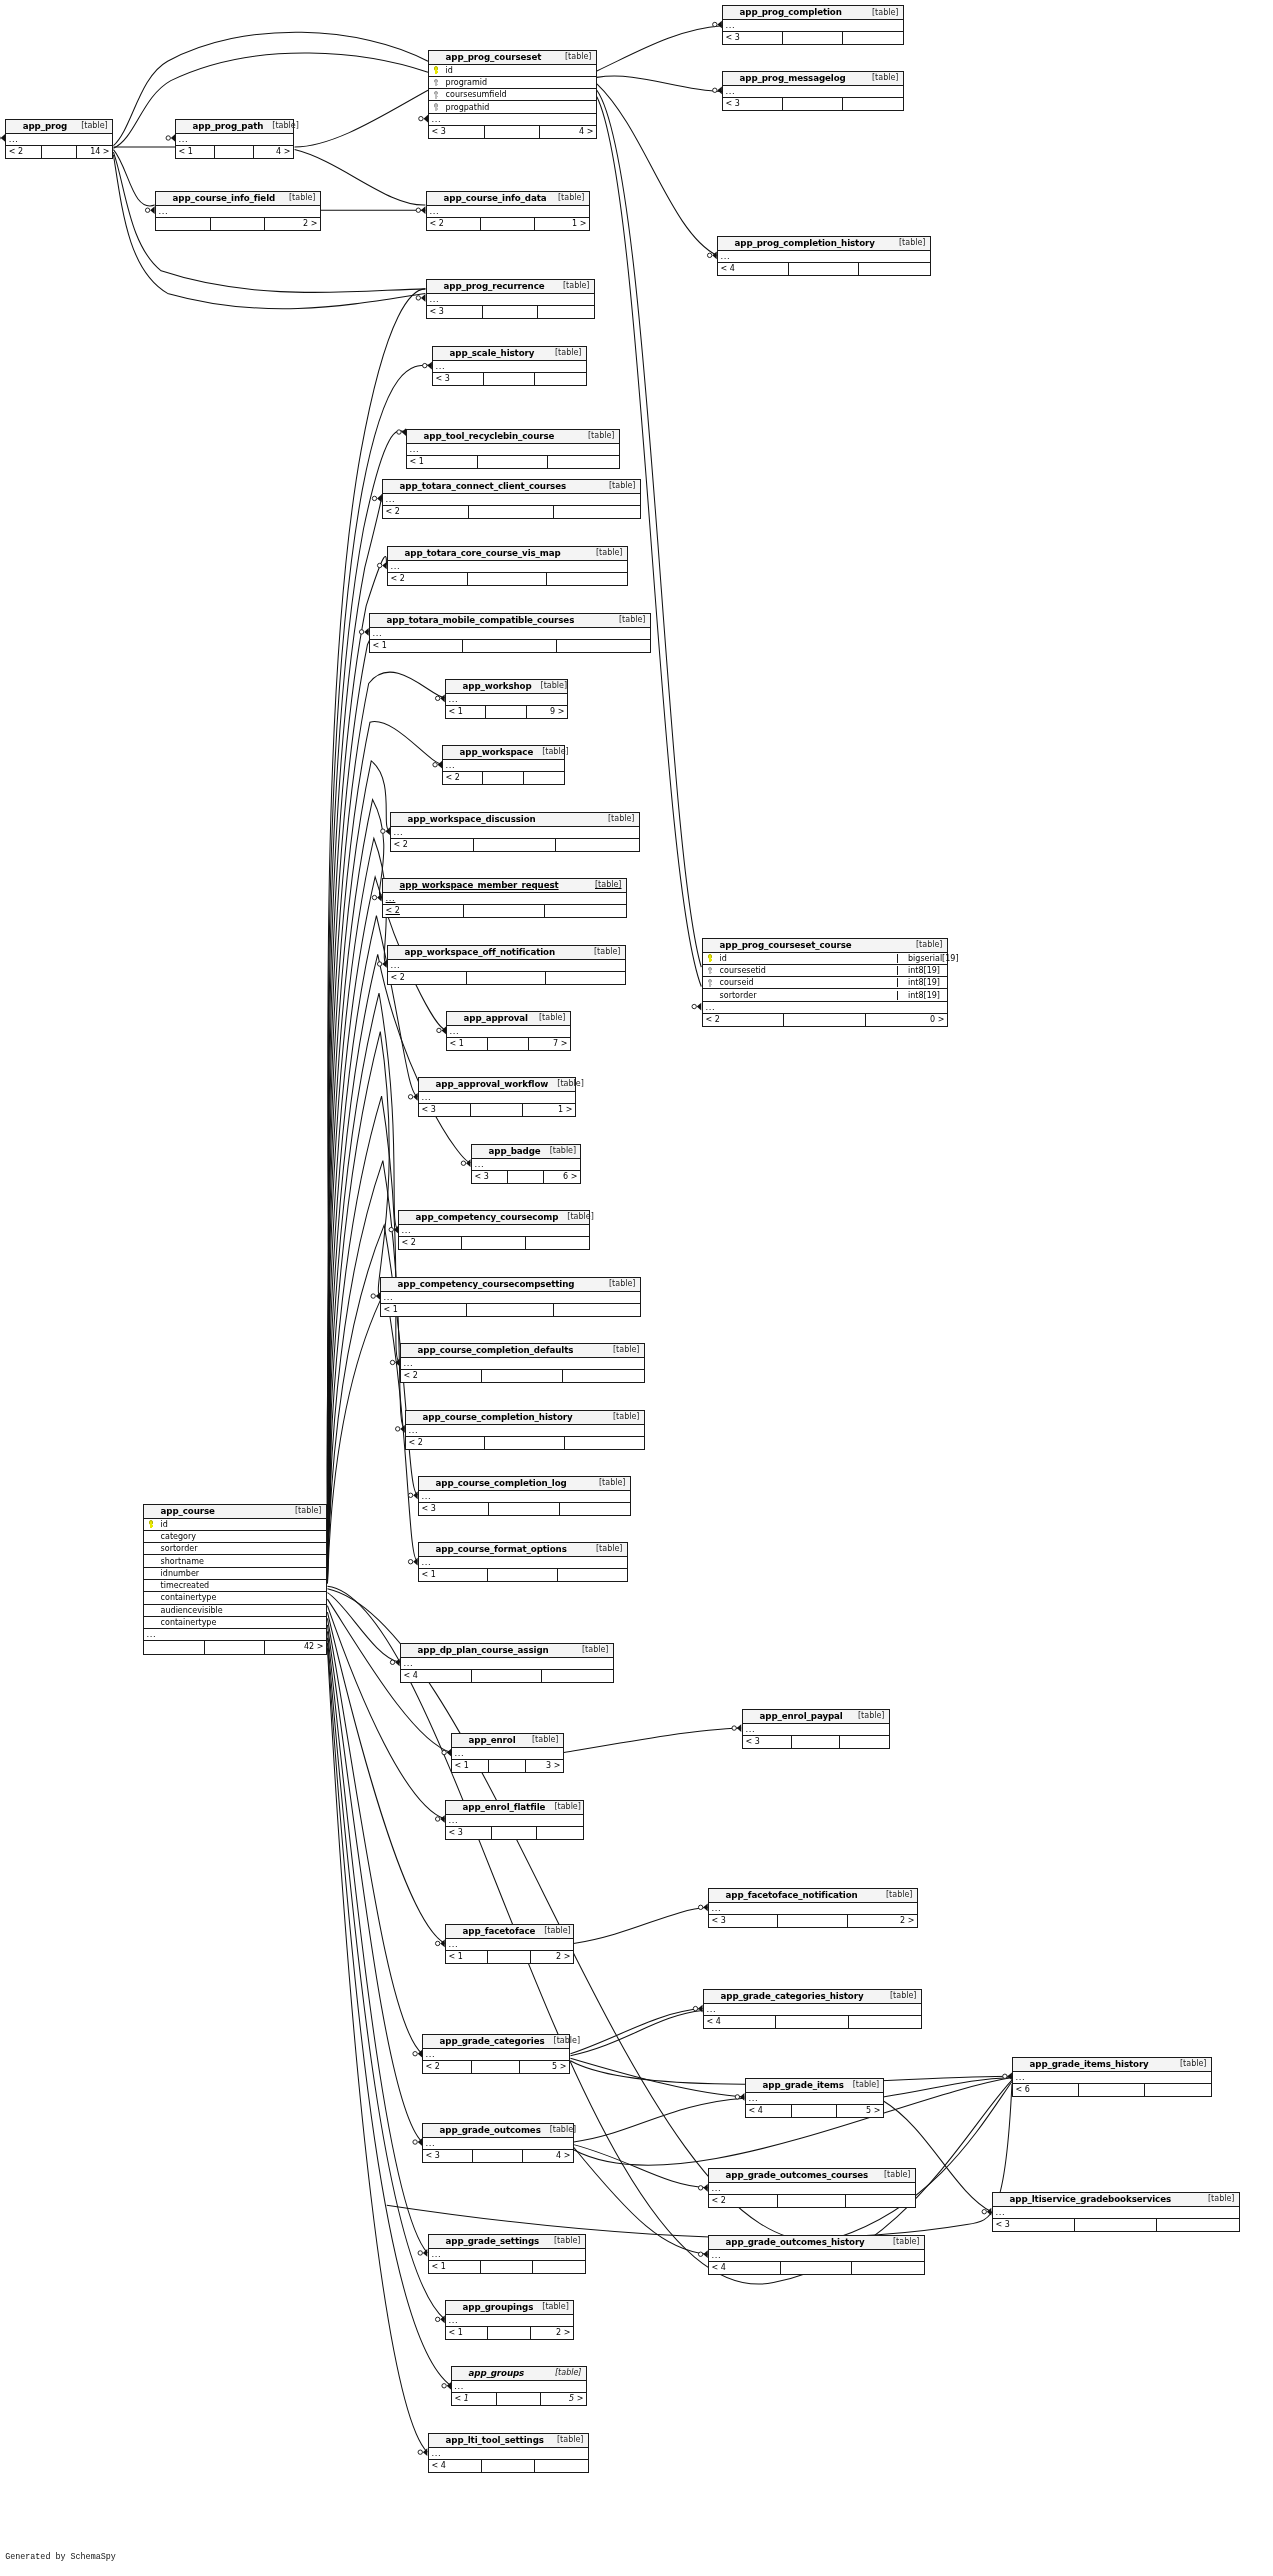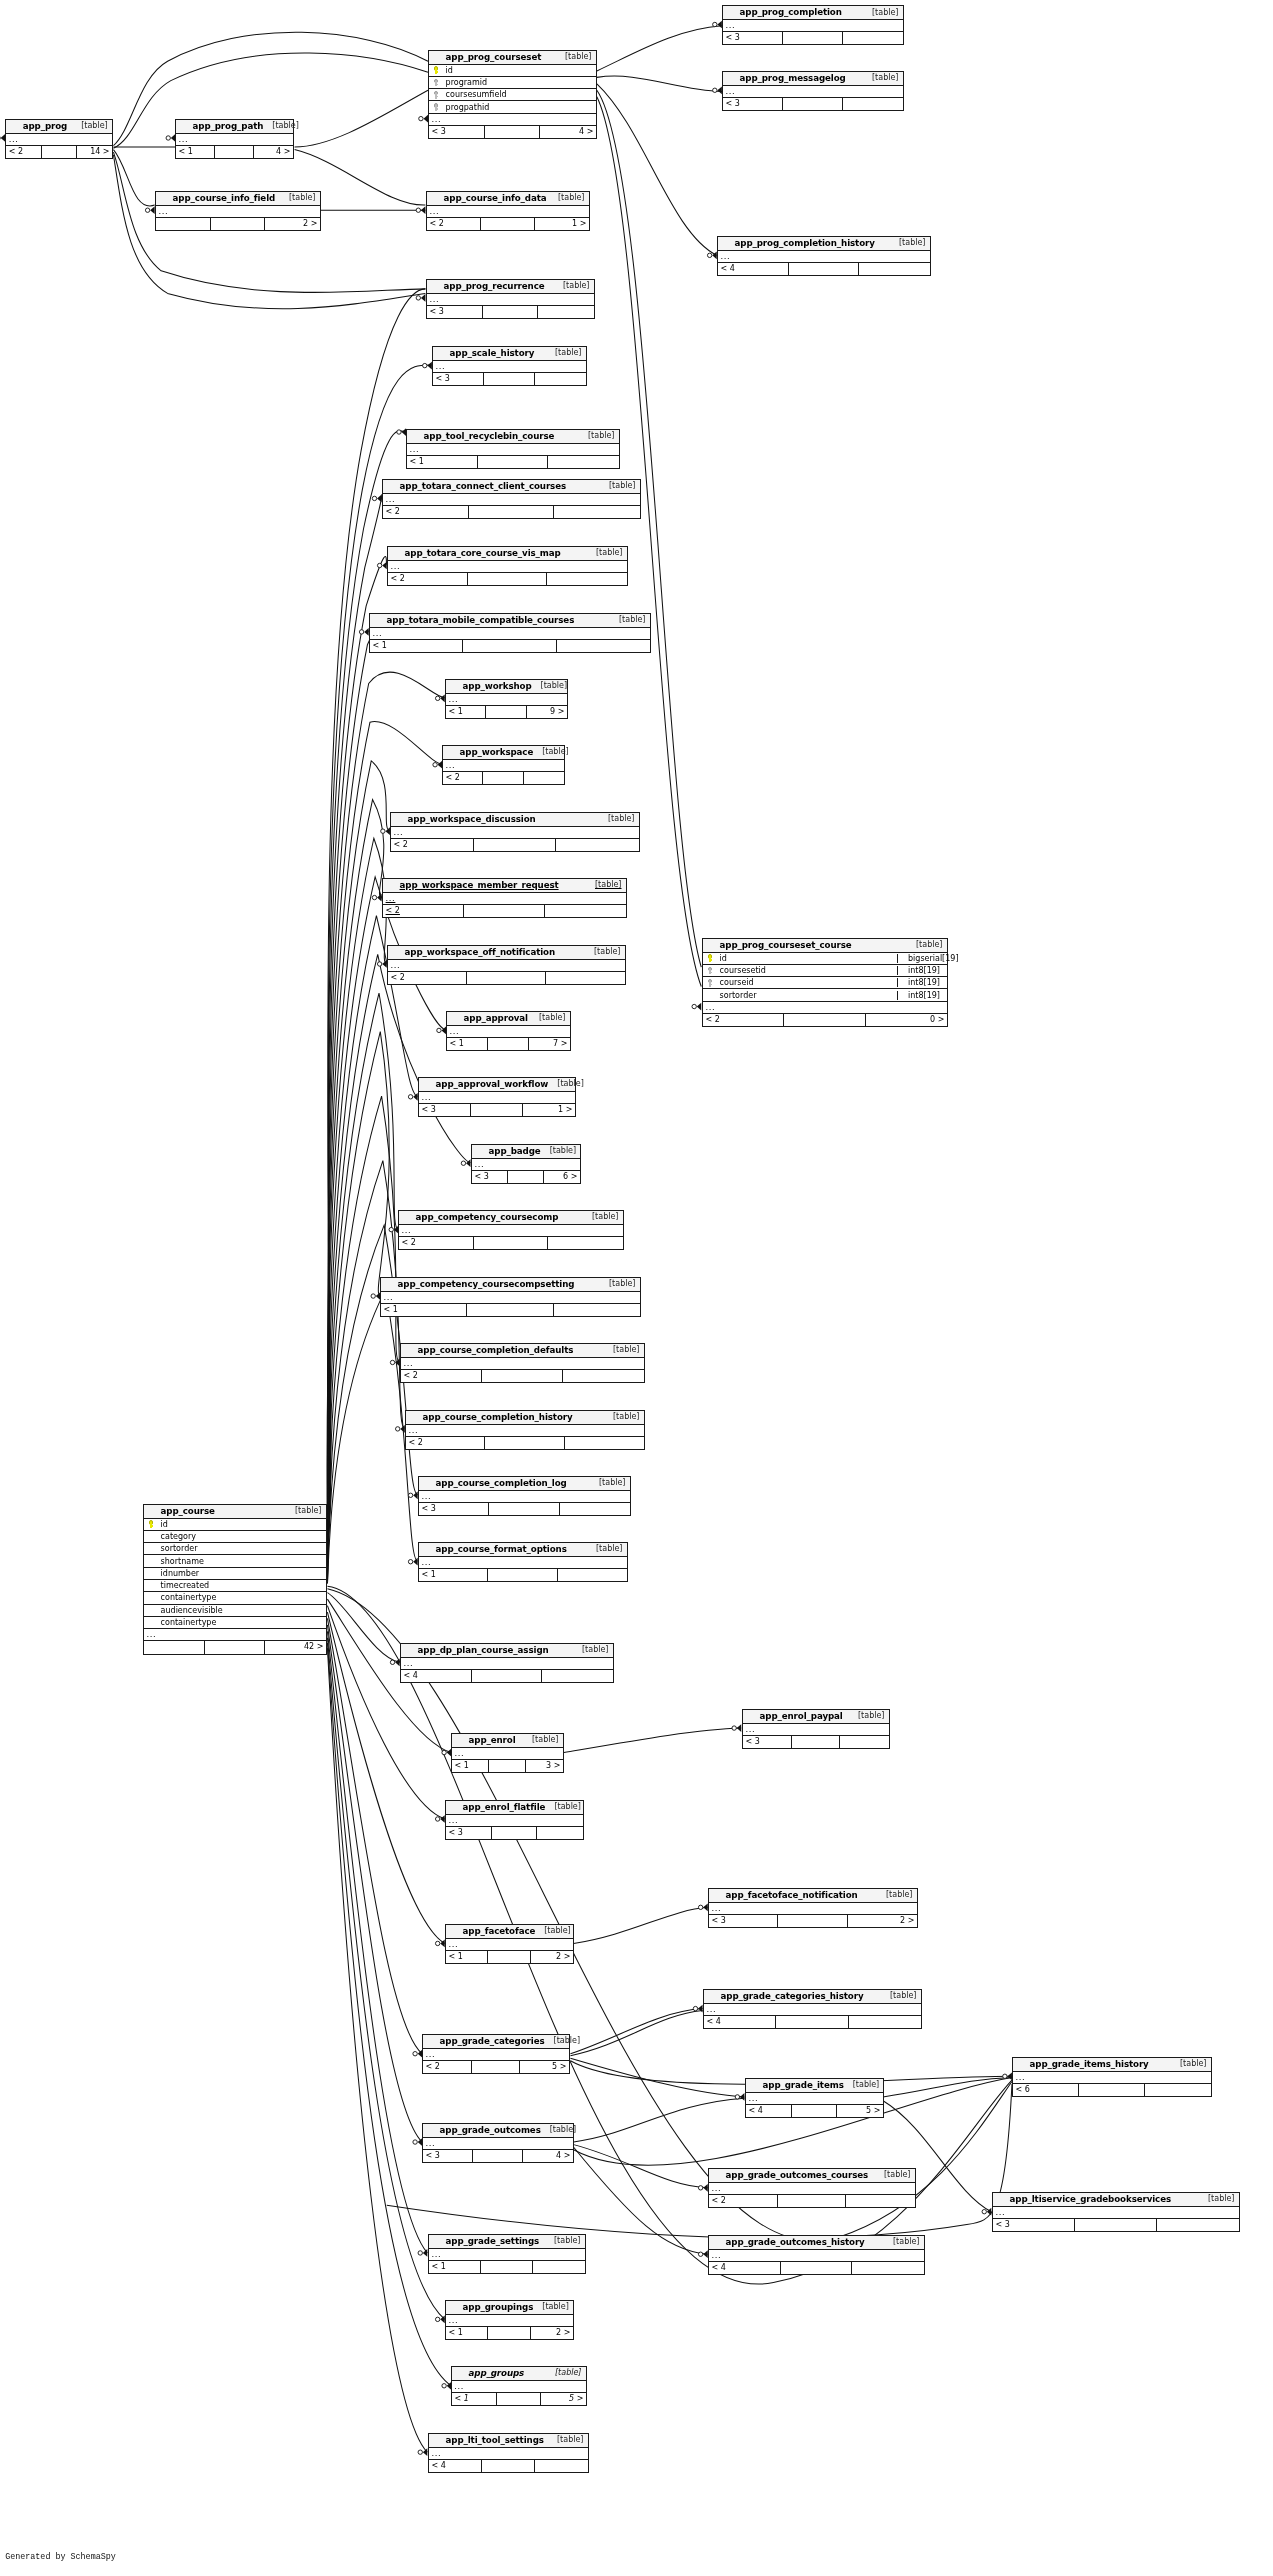--- a/index.html
+++ b/index.html
@@ -733,21 +733,21 @@
         <span class="tbl-name">app_badge</span>
         <span class="tbl-type">[table]</span>
       </div>
       <div class="ellipsis-row">...</div>
       <div class="foot-row">
         <span class="foot-cell left">&lt; 3</span>
         <span class="foot-cell mid"></span>
         <span class="foot-cell">6 &gt;</span>
       </div>
     </div>
-    <div class="tbl" style="left: 398px; top: 1210px; width: 226px;">
+    <div class="tbl" style="left: 398px; top: 1210px; width: 192px;">
       <div class="tbl-head">
         <span class="tbl-name">app_competency_coursecomp</span>
         <span class="tbl-type">[table]</span>
       </div>
       <div class="ellipsis-row">...</div>
       <div class="foot-row">
         <span class="foot-cell left">&lt; 2</span>
         <span class="foot-cell mid"></span>
         <span class="foot-cell"></span>
       </div>

